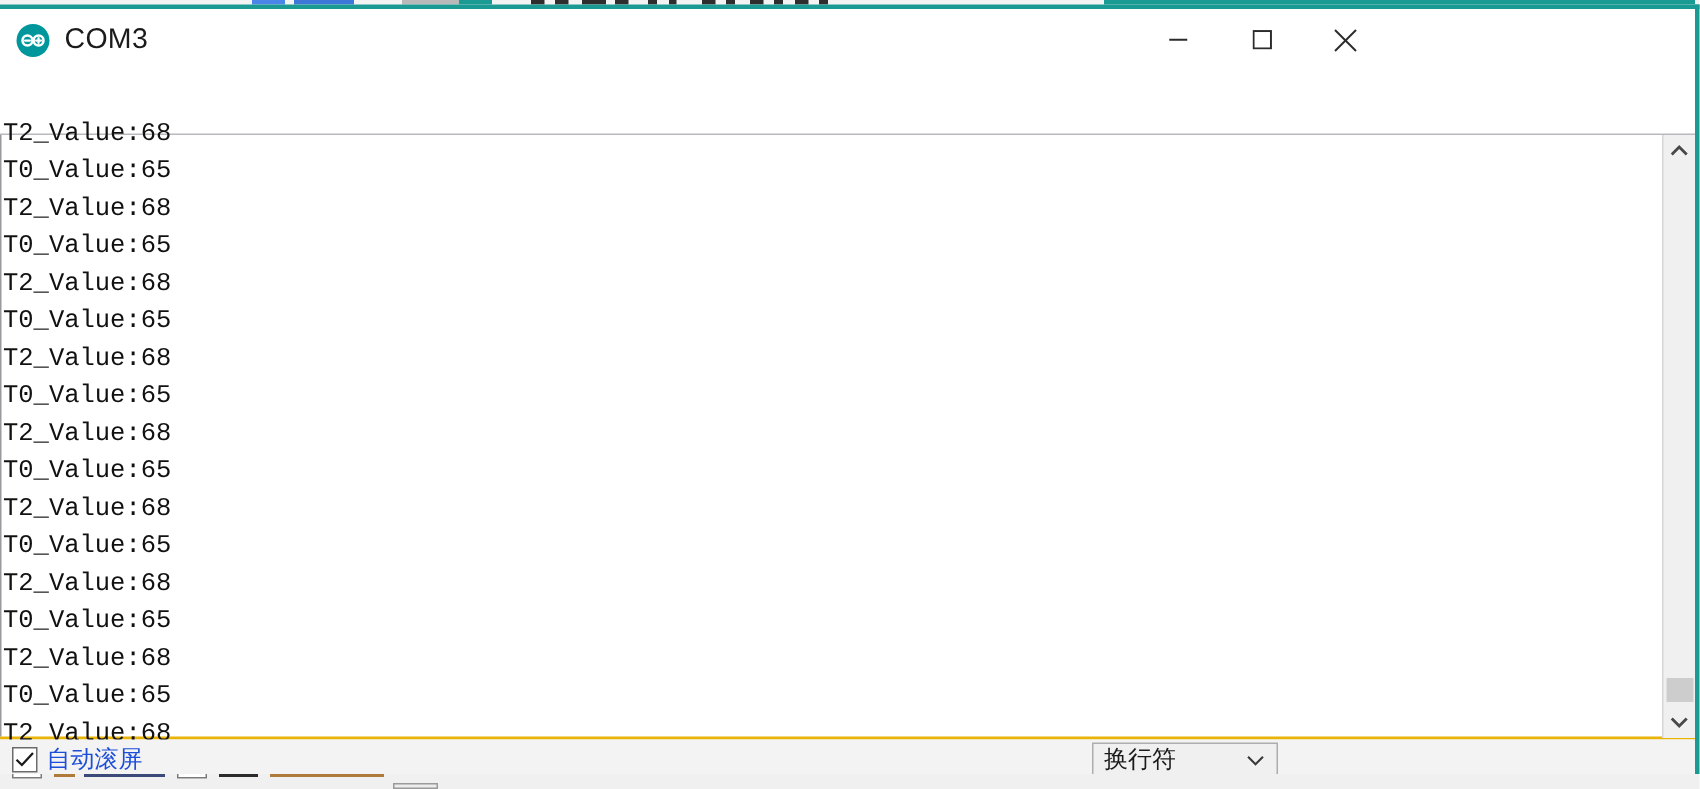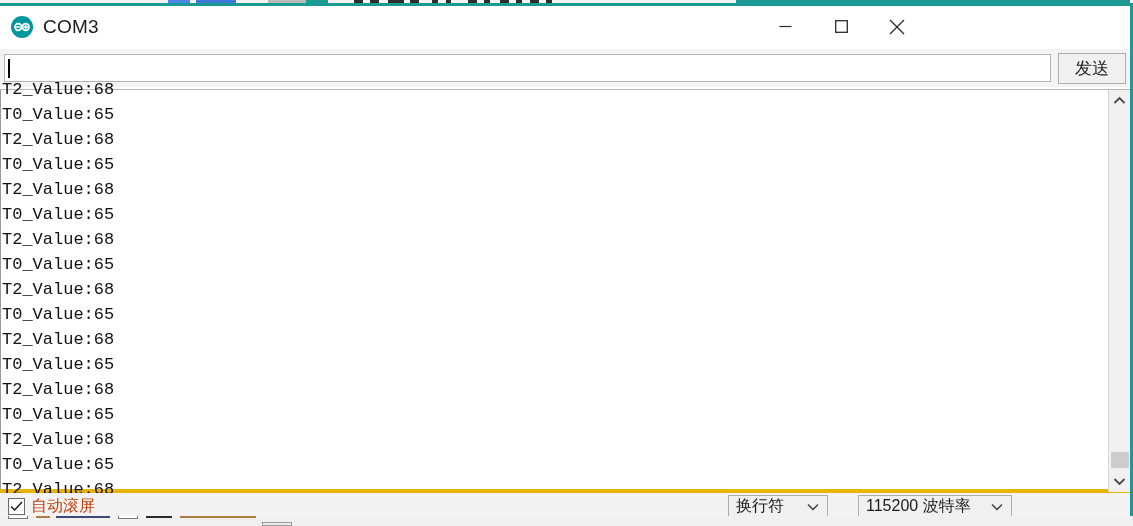--- a/index.html
+++ b/index.html
@@ -139,21 +139,21 @@
   }
 
   
   #console-area {
     position: absolute;
     left: 0; top: 83px;
     width: 1130px;
     height: 404px;
     background: #ffffff;
     border-top: 1px solid #b9b9bd;
-    border-bottom: 4px solid #eab308;
+    border-bottom: 2px solid #eab308;
     box-sizing: border-box;
   }
   #console-left-rule {
     position: absolute;
     left: 0; top: 0;
     width: 1px; height: 100%;
     background: #9a9a9e;
   }
   #console-log {
     position: absolute;
@@ -226,41 +226,41 @@
     box-sizing: border-box;
     display: flex;
     align-items: center;
     justify-content: center;
     flex: none;
   }
   .cbox svg { display: block; }
   .cbox-label {
     margin-left: 6px;
     font-size: 16px;
-    color: #c2410c;
+    color: #1d4ed8;
     white-space: nowrap;
   }
   #autoscroll-label { font-family: "Liberation Sans", sans-serif; }
   #timestamp-label {
     font-family: "Liberation Mono", "DejaVu Sans Mono", monospace;
     font-size: 15px;
   }
 
   .combo {
     position: absolute;
     top: 2px;
     height: 23px;
     background: #f0f0f0;
     border: 1px solid #adadad;
     box-sizing: border-box;
     display: flex;
     align-items: center;
     cursor: default;
   }
-  #newline-combo { left: 728px; width: 100px; justify-content: space-between; }
+  #newline-combo { left: 728px; width: 124px; justify-content: space-between; }
   #baud-combo { left: 858px; width: 154px; }
   .combo-text {
     margin-left: 7px;
     font-size: 16px;
     color: #1b1b1b;
     white-space: nowrap;
     font-family: "Liberation Sans", sans-serif;
   }
   .combo-chev {
     margin-left: auto;
@@ -350,25 +350,20 @@
       </button>
       <button class="win-btn">
         <svg width="16" height="16" viewBox="0 0 16 16">
           <line x1="1" y1="1" x2="15" y2="15" stroke="#2b2b2b" stroke-width="1.3"></line>
           <line x1="15" y1="1" x2="1" y2="15" stroke="#2b2b2b" stroke-width="1.3"></line>
         </svg>
       </button>
     </div>
   </div>
 
-  <div id="send-row">
-    <input id="send-input" type="text" placeholder="" style="">
-    <span id="text-caret"></span>
-    <button id="send-button">发送</button>
-  </div>
 
   <div id="console-area">
     <div id="console-left-rule"></div>
 
     <div id="console-log"><div class="log-line">T2_Value:68</div><div class="log-line">T0_Value:65</div><div class="log-line">T2_Value:68</div><div class="log-line">T0_Value:65</div><div class="log-line">T2_Value:68</div><div class="log-line">T0_Value:65</div><div class="log-line">T2_Value:68</div><div class="log-line">T0_Value:65</div><div class="log-line">T2_Value:68</div><div class="log-line">T0_Value:65</div><div class="log-line">T2_Value:68</div><div class="log-line">T0_Value:65</div><div class="log-line">T2_Value:68</div><div class="log-line">T0_Value:65</div><div class="log-line">T2_Value:68</div><div class="log-line">T0_Value:65</div><div class="log-line">T2_Value:68</div></div>
 
     <div id="console-scrollbar">
       <div class="sb-arrow" id="sb-arrow-up">
         <svg width="13" height="9" viewBox="0 0 13 9">
           <polyline points="1.5,7 6.5,2 11.5,7" fill="none" stroke="#4a4a4a" stroke-width="1.9"></polyline>
@@ -397,25 +392,17 @@
 
     <div class="combo" id="newline-combo">
       <span class="combo-text">换行符</span>
       <span class="combo-chev">
         <svg width="12" height="8" viewBox="0 0 12 8">
           <polyline points="1,1.5 6,6.5 11,1.5" fill="none" stroke="#3a3a3a" stroke-width="1.4"></polyline>
         </svg>
       </span>
     </div>
 
-    <div class="combo" id="baud-combo">
-      <span class="combo-text">115200 波特率</span>
-      <span class="combo-chev">
-        <svg width="12" height="8" viewBox="0 0 12 8">
-          <polyline points="1,1.5 6,6.5 11,1.5" fill="none" stroke="#3a3a3a" stroke-width="1.4"></polyline>
-        </svg>
-      </span>
-    </div>
 
     <button id="clear-button">清空输出</button>
   </div>
 
 </div>
 
 </body></html>

